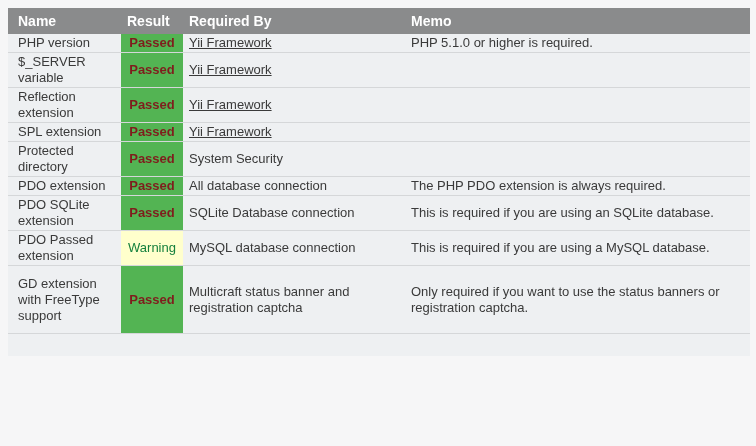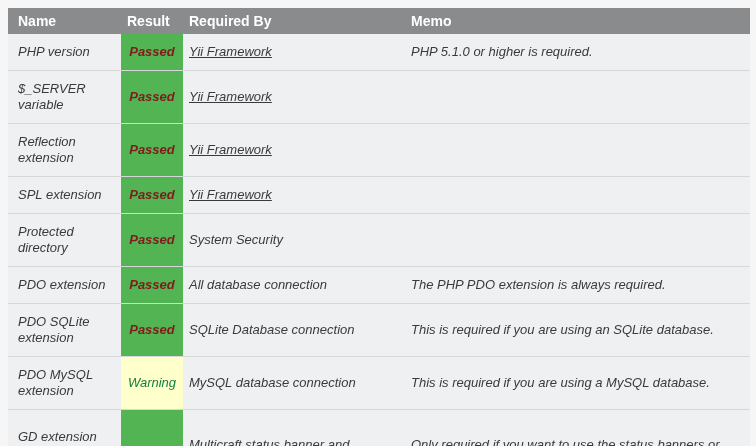--- a/index.html
+++ b/index.html
@@ -29,26 +29,25 @@
     font-weight: bold;
     text-align: left;
     padding: 5px 6px;
     line-height: 16px;
     font-size: 14px;
   }
   .req-table th.c-name { padding-left: 10px; }
 
   .req-table td {
     background: #eef0f2;
-    padding: 10px 6px;
+    padding: 1px 6px;
     line-height: 16px;
     vertical-align: middle;
     border-top: 1px solid #d5d7d9;
     word-wrap: break-word;
-    font-style: italic;
   }
   .req-table tbody tr:first-child td { border-top: none; }
 
   td.c-name { padding-left: 10px; padding-right: 2px; }
 
   td.c-result {
     text-align: center;
     padding-left: 0;
     padding-right: 0;
   }
@@ -129,21 +128,21 @@
         <td class="c-req"><span>All database connection</span></td>
         <td class="c-memo">The PHP PDO extension is always required.</td>
       </tr>
       <tr>
         <td class="c-name">PDO SQLite extension</td>
         <td class="c-result passed">Passed</td>
         <td class="c-req"><span>SQLite Database connection</span></td>
         <td class="c-memo">This is required if you are using an SQLite database.</td>
       </tr>
       <tr>
-        <td class="c-name">PDO MySQL extension</td>
+        <td class="c-name">PDO Passed extension</td>
         <td class="c-result warning">Warning</td>
         <td class="c-req"><span>MySQL database connection</span></td>
         <td class="c-memo">This is required if you are using a MySQL database.</td>
       </tr>
       <tr class="row-gd">
         <td class="c-name">GD extension with FreeType support</td>
         <td class="c-result passed">Passed</td>
         <td class="c-req"><span>Multicraft status banner and registration captcha</span></td>
         <td class="c-memo">Only required if you want to use the status banners or registration captcha.</td>
       </tr>

